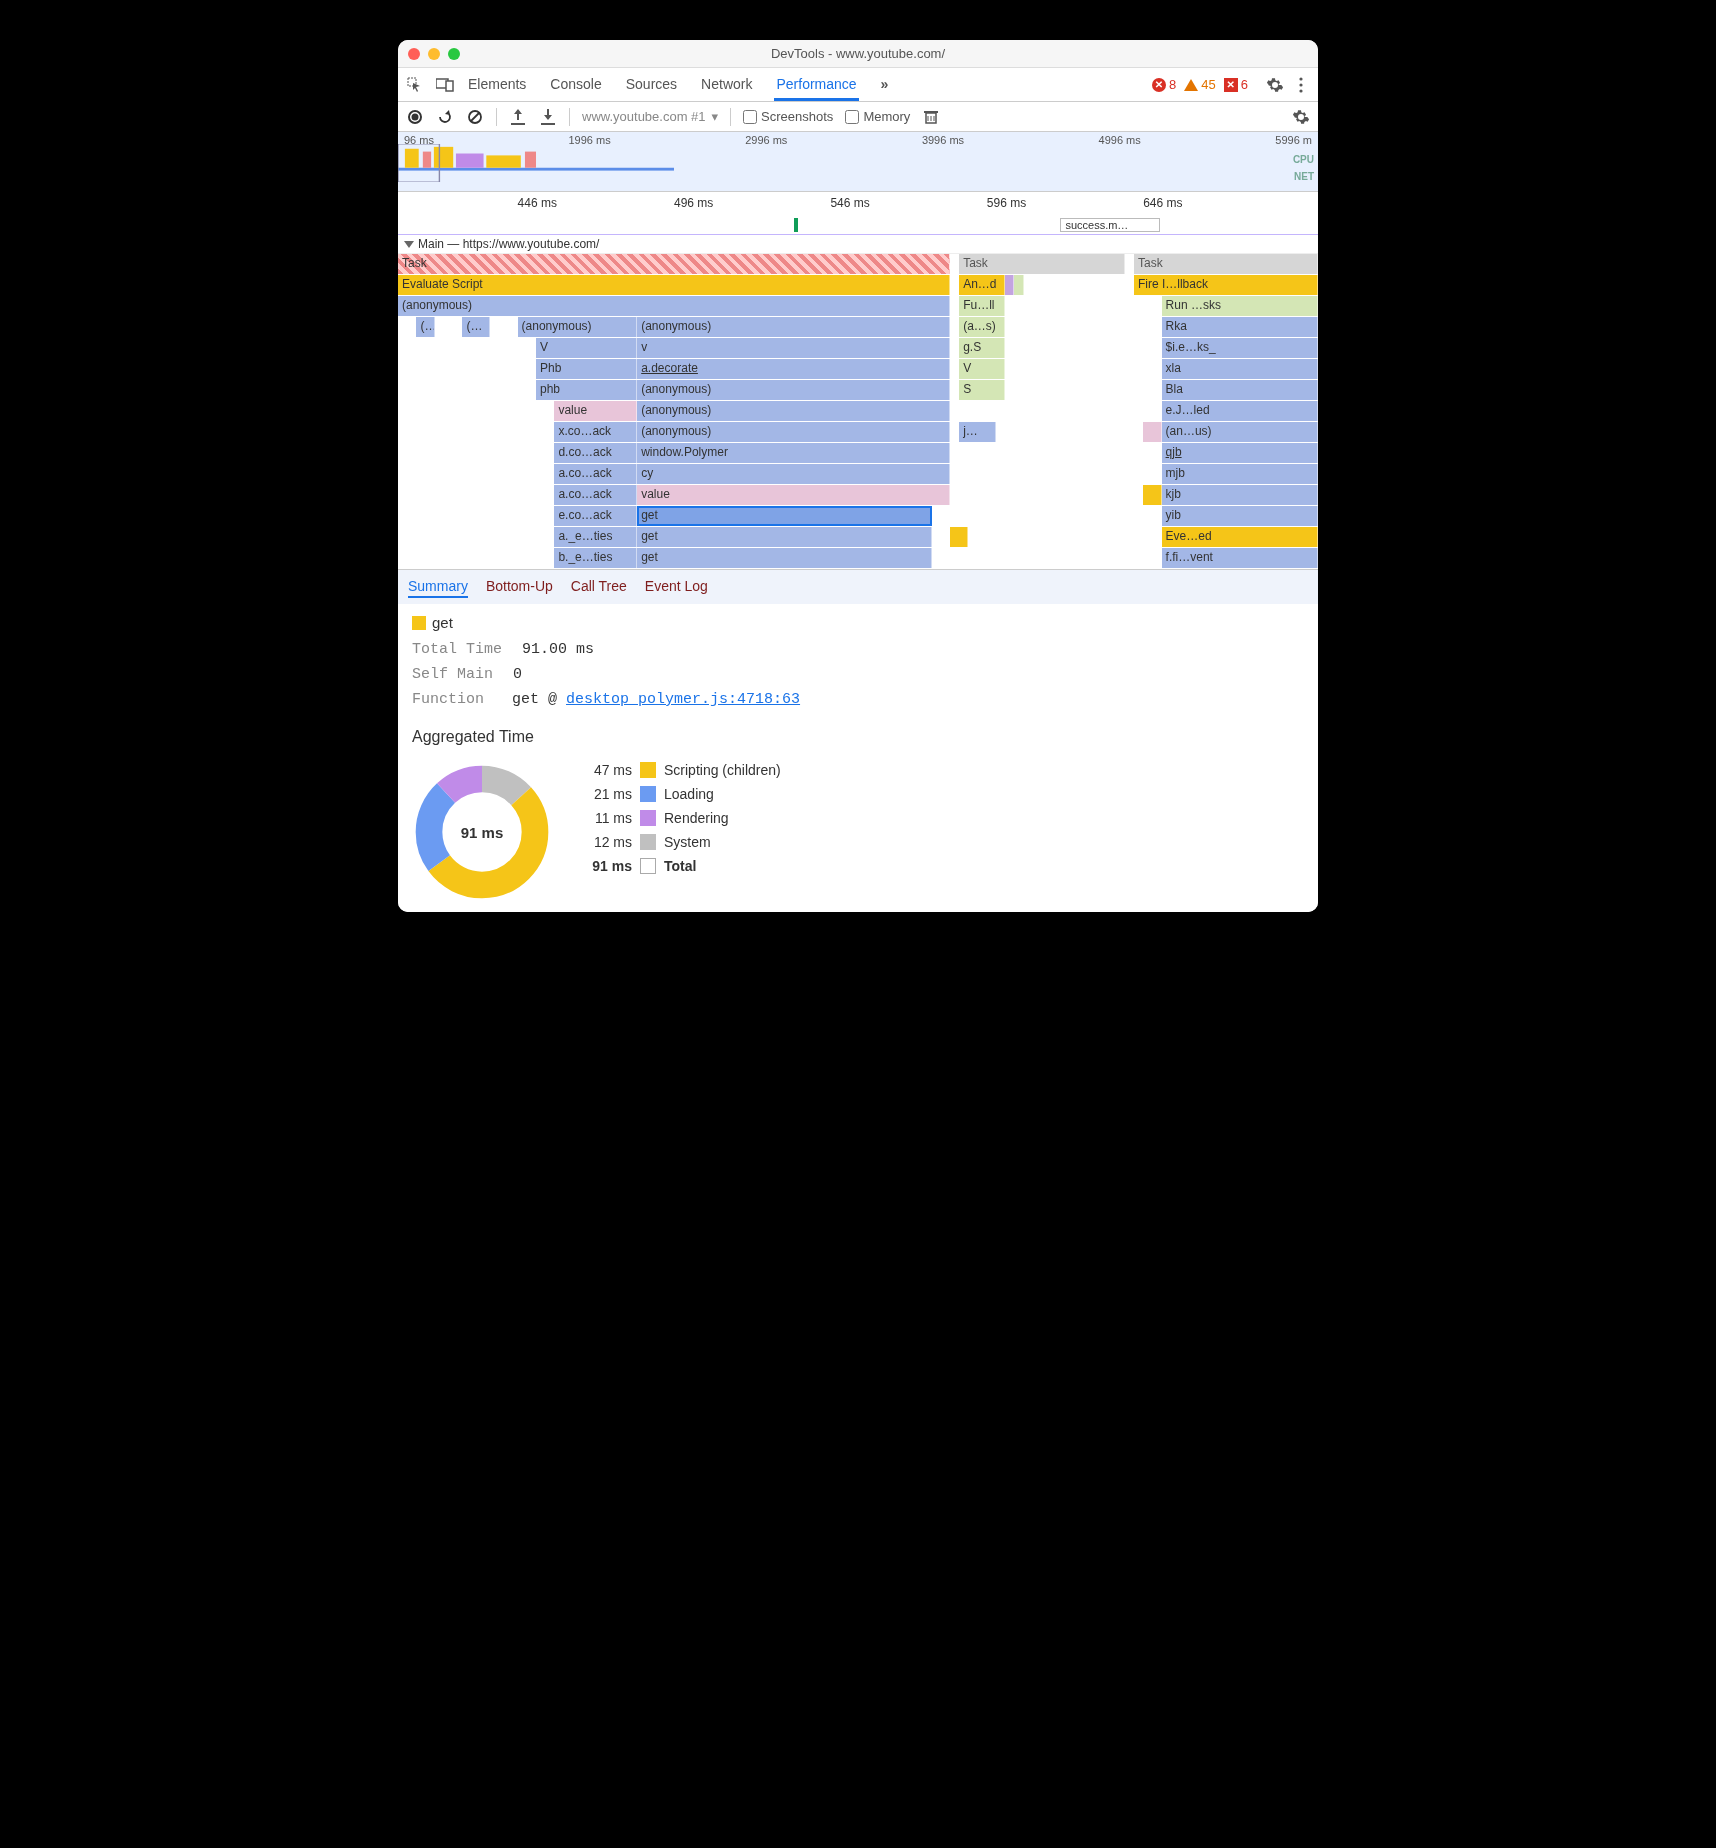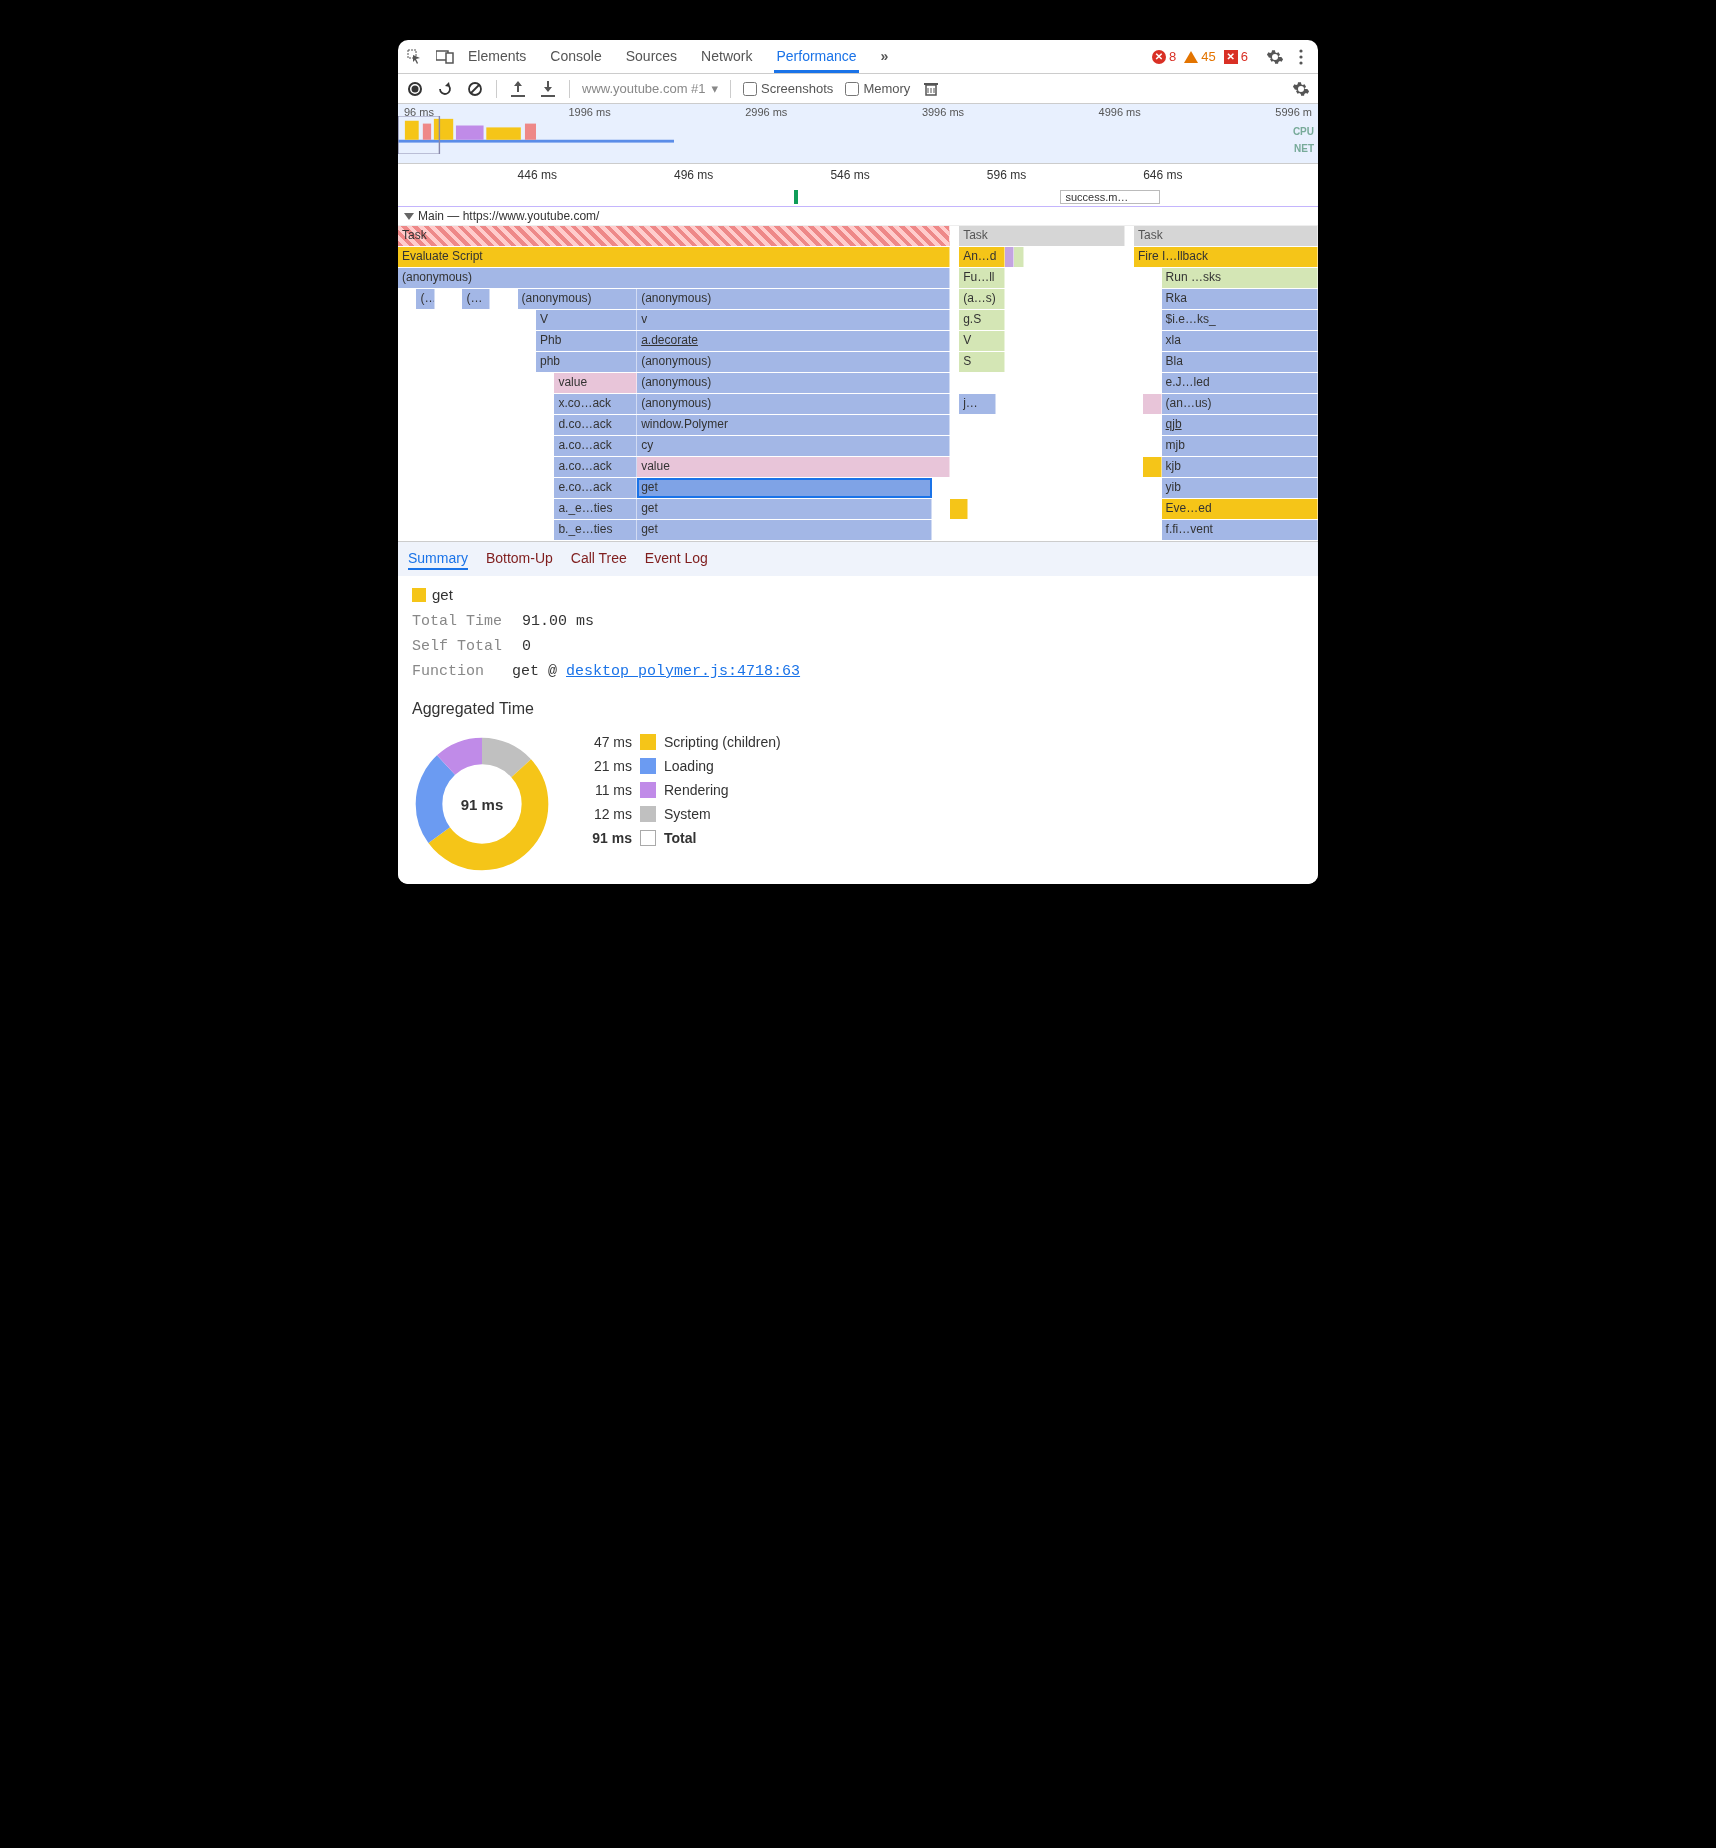--- a/index.html
+++ b/index.html
@@ -108,20 +108,28 @@
   .legend-row { display:flex; align-items:center; gap:8px; margin-bottom:8px;}
   .legend-ms { width:50px; text-align:right; color:#333;}
   .legend-sw { width:16px; height:16px;}
   .legend-total { font-weight:600;}
 </style>
 </head>
 <body>
 
 <div class="window">
 
+  <div class="titlebar">
+    <div class="traffic">
+      <div class="tl-dot tl-red"></div>
+      <div class="tl-dot tl-yel"></div>
+      <div class="tl-dot tl-grn"></div>
+    </div>
+    <div class="titlebar-title">DevTools - www.youtube.com/</div>
+  </div>
 
   <div class="toolbar">
     <span class="icon">
       <svg width="16" height="16" viewBox="0 0 16 16">
           <rect x="1" y="1" width="8" height="8" fill="none" stroke="#555" stroke-dasharray="2 1"></rect>
           <path d="M6 6 L13 9 L9 10 L11 14 L10 15 L8 11 L6 13 Z" fill="#555"></path>
         </svg>
     </span>
     <span class="icon">
       <svg width="18" height="14" viewBox="0 0 18 14">
@@ -416,21 +424,21 @@
   <div class="summary-panel">
     <div class="sel-title">
       <span class="sel-swatch"></span>
       <span>get</span>
     </div>
     <div class="info-row">
       <span class="info-label">Total Time</span>
       <span class="info-val">91.00 ms</span>
     </div>
     <div class="info-row">
-      <span class="info-label">Self Total</span>
+      <span class="info-label">Self Main</span>
       <span class="info-val">0</span>
     </div>
     <div class="info-row">
       <span class="info-label">Function</span>
       <span class="info-val">
         <span>get @ </span><a href="#" class="link">desktop_polymer.js:4718:63</a>
       </span>
     </div>
 
     <h4 style="margin-top:20px; font-size:16px; font-weight:500;">Aggregated Time</h4>

